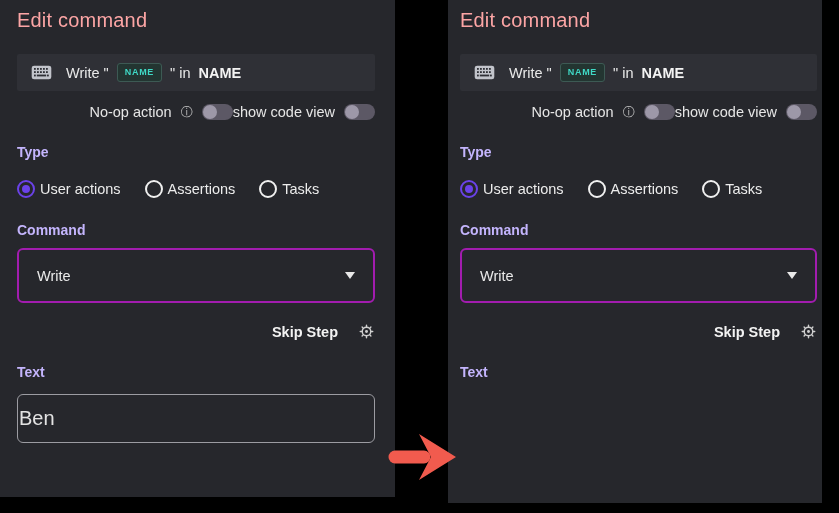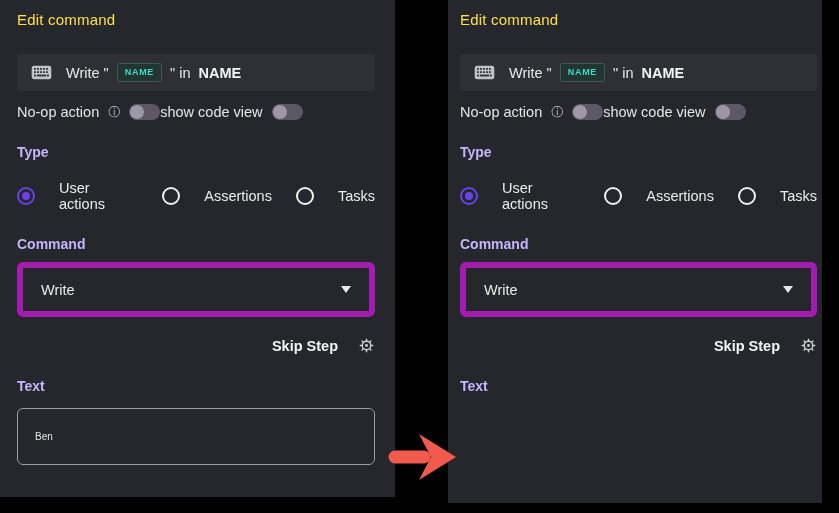--- a/index.html
+++ b/index.html
@@ -9,88 +9,88 @@
     position: relative; width: 839px; height: 513px;
     background: #000; overflow: hidden;
   }
   .panel {
     position: absolute; top: 0; background: #26272c; color: #e8e8e8;
   }
   .panel.left  { left: 0;     width: 395px; height: 497px; padding: 0 20px 0 17px; }
   .panel.right { left: 448px; width: 374px; height: 503px; padding: 0 5px  0 12px; }
 
   .panel-title {
-    padding-top: 7px; font-size: 15px; font-weight: 400;
-    color: #fde047; letter-spacing: 0.2px; line-height: 26px;
+    padding-top: 7px; font-size: 20px; font-weight: 400;
+    color: #fca5a5; letter-spacing: 0.2px; line-height: 26px;
   }
   .preview {
     margin-top: 21px; height: 37px; background: #2f3036; border-radius: 2px;
     display: flex; align-items: center; gap: 8px; padding: 0 12px 0 14px;
     font-size: 14.5px; color: #e9e9e9;
   }
   .preview .kb { display: flex; align-items: center; margin-right: 6px; }
   .badge {
     display: inline-block; font-size: 9px; font-weight: 700; letter-spacing: 0.7px;
     color: #3fd9c5; background: #233531; border: 1px solid #3d5a54;
     border-radius: 3px; padding: 4px 7px; line-height: 1;
   }
   .preview b { font-weight: 700; color: #f3f3f3; }
 
   .toggle-row {
-    margin-top: 13px; display: flex; justify-content: flex-start; align-items: center;
+    margin-top: 13px; display: flex; justify-content: flex-end; align-items: center;
     font-size: 14.5px; color: #e6e6e6;
   }
   .toggle-group { display: flex; align-items: center; gap: 9px; }
   .info-icon { font-family: "DejaVu Sans", sans-serif; font-size: 12px; color: #c4c4c4; line-height: 1; }
   .toggle {
     width: 31px; height: 16px; border-radius: 9px; background: #5c5865;
     position: relative; cursor: pointer; flex: 0 0 auto;
   }
   .toggle .knob {
     position: absolute; left: 1px; top: 1px; width: 14px; height: 14px;
     border-radius: 50%; background: #9d98a8;
   }
 
   .section-label { margin-top: 24px; font-size: 14px; font-weight: 700; color: #c4b5fd; line-height: 17px; }
 
   .radio-row { margin-top: 19px; display: flex; align-items: center; column-gap: 24px; }
-  .radio-option { display: flex; align-items: center; gap: 24px; cursor: pointer; font-size: 14.5px; color: #ececec; }
+  .radio-option { display: flex; align-items: center; gap: 5px; cursor: pointer; font-size: 14.5px; color: #ececec; }
   .radio {
     width: 18px; height: 18px; border-radius: 50%;
     border: 2px solid #f0f0f0; flex: 0 0 auto;
   }
   .radio.selected { border: 2.5px solid #6b42e9; }
   .radio.selected::after {
     content: ''; display: block; width: 8px; height: 8px; margin: 2.5px auto;
     border-radius: 50%; background: #6b42e9;
   }
 
   .select {
     margin-top: 9px; height: 55px; width: 100%;
-    border: 6px solid #a21caf; border-radius: 6px;
+    border: 2px solid #a21caf; border-radius: 6px;
     display: flex; align-items: center; justify-content: space-between;
     padding: 0 18px; font-size: 14.5px; color: #eaeaea; cursor: pointer;
   }
   .caret-down {
     width: 0; height: 0;
     border-left: 5.5px solid transparent; border-right: 5.5px solid transparent;
     border-top: 7px solid #e8e8e8;
   }
 
   .skip-row {
     margin-top: 20px; display: flex; justify-content: flex-end; align-items: center;
     gap: 20px; font-size: 14.5px; font-weight: 700; color: #f3f3f3;
   }
   .gear { display: flex; align-items: center; cursor: pointer; }
 
   .label-text-field { margin-top: 24px; }
   .text-input {
-    margin-top: 13px; width: 100%; height: 57px;
+    margin-top: 13px; width: 100%; height: 49px;
     background: transparent; border: 1px solid #9c9ca2; border-radius: 6px;
-    color: #e3e3e3; font-size: 10px; padding: 0 17px;
+    color: #e3e3e3; font-size: 20px; padding: 0 1px;
     font-family: "Liberation Sans", sans-serif; outline: none;
   }
 
   .transform-arrow { position: absolute; left: 386px; top: 431px; }
 </style>
 </head>
 <body>
 
 <div id="canvas">
 

